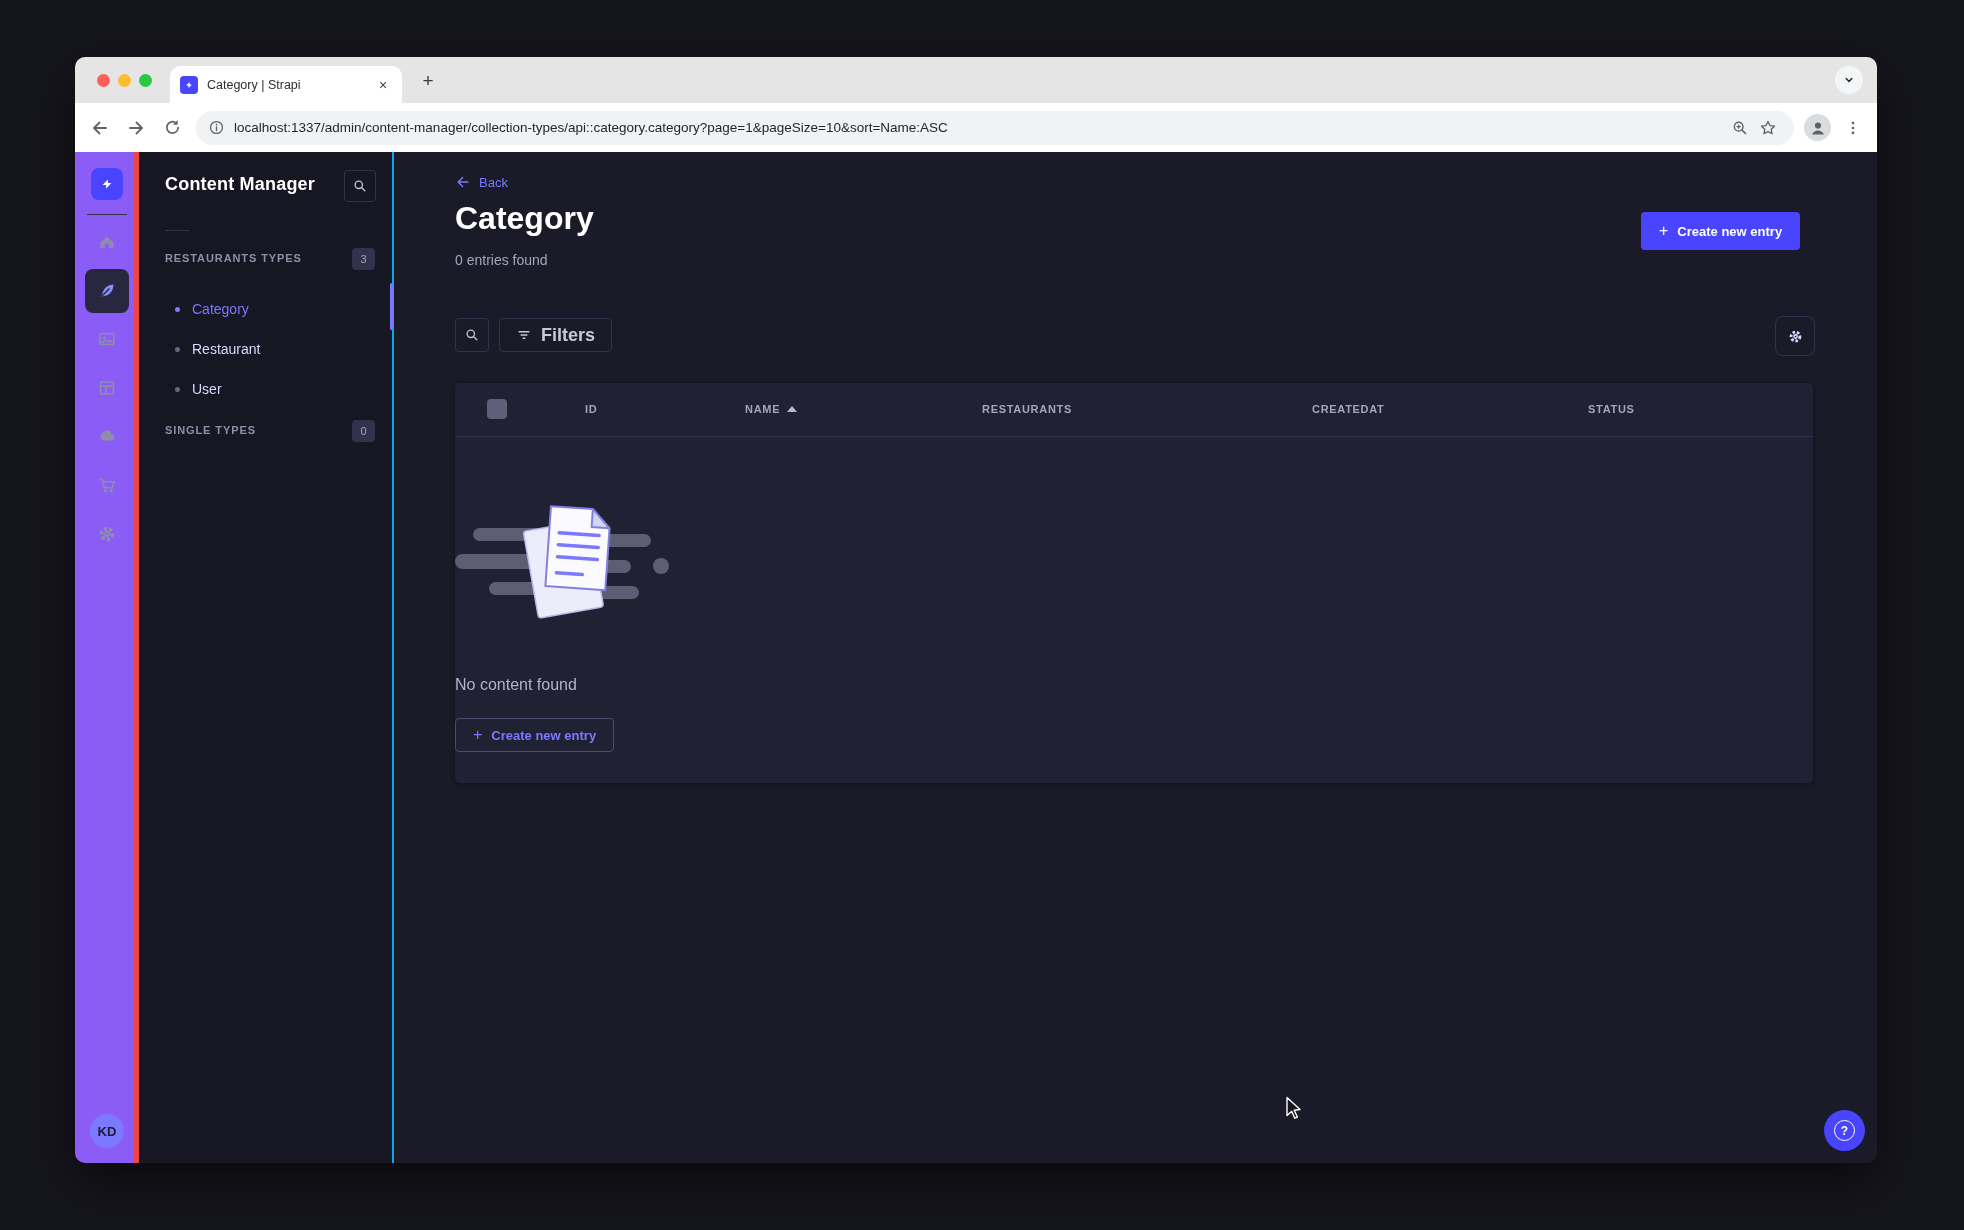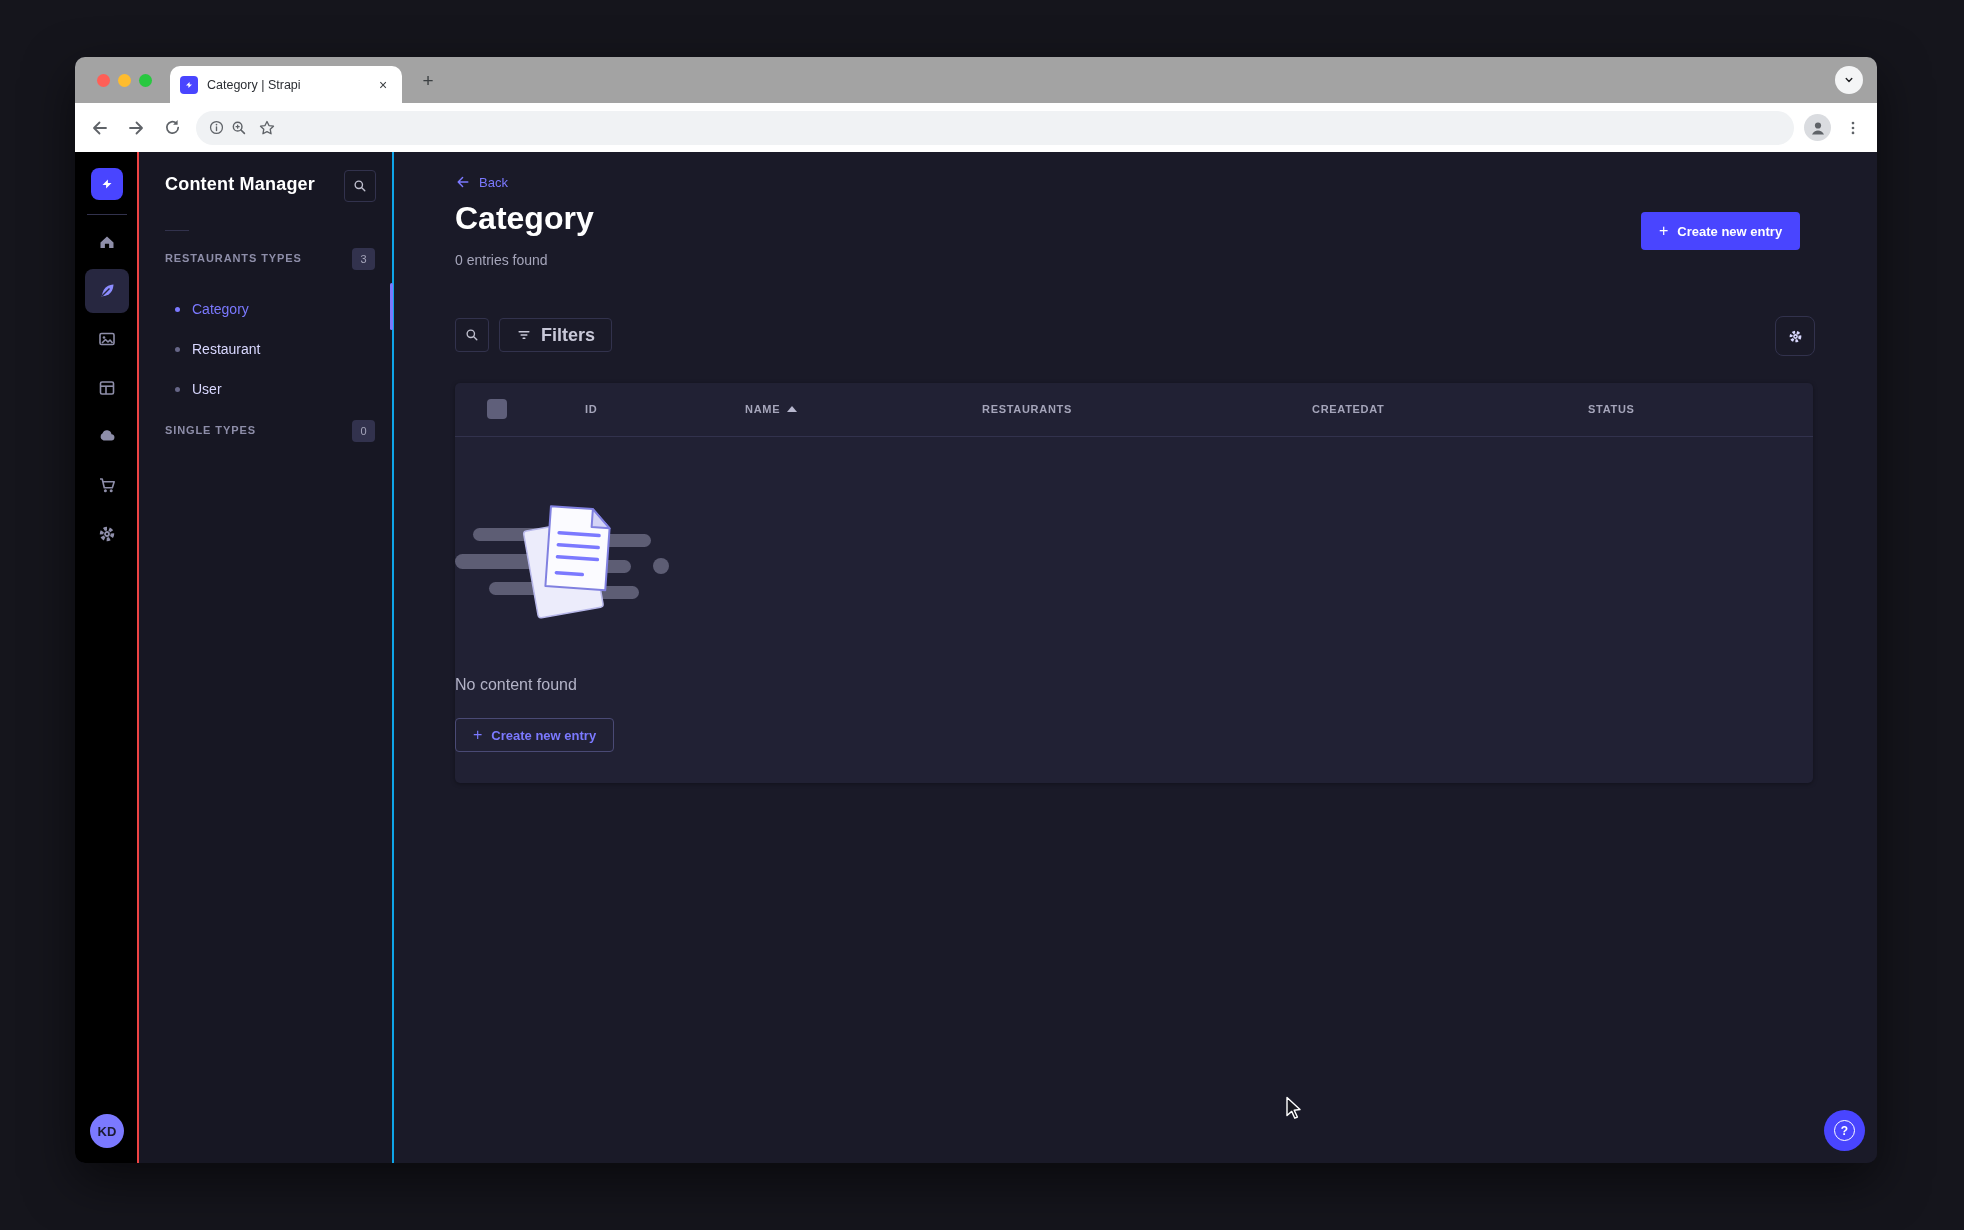--- a/index.html
+++ b/index.html
@@ -3,21 +3,21 @@
 <meta charset="utf-8">
 <style>
   * { margin:0; padding:0; box-sizing:border-box; }
   html,body { width:1964px; height:1230px; }
   body { background:#15151c; font-family:"Liberation Sans", sans-serif; overflow:hidden; position:relative; }
 
   .window { position:absolute; left:75px; top:57px; width:1802px; height:1106px;
             border-radius:10px; overflow:hidden; box-shadow:0 18px 50px rgba(0,0,0,.55); background:#1a1a28; }
 
   
-  .tabstrip { position:absolute; left:0; top:0; right:0; height:56px; background:#a3a3a3; }
+  .tabstrip { position:absolute; left:0; top:0; right:0; height:56px; background:#e5e5e5; }
   .traffic { position:absolute; top:17px; width:13px; height:13px; border-radius:50%; }
   .t-red { left:22px; background:#ff5f57; }
   .t-yellow { left:43px; background:#febc2e; }
   .t-green { left:64px; background:#28c840; }
   .tab { position:absolute; left:95px; top:9px; width:232px; height:37px; background:#ffffff;
          border-radius:10px 10px 0 0; display:flex; align-items:center; padding:0 10px; }
   .favicon { width:18px; height:18px; border-radius:4px; background:#4945ff; display:flex; align-items:center; justify-content:center; flex:none; }
   .tab-title { margin-left:9px; font-size:12.5px; color:#2b2e33; white-space:nowrap; overflow:hidden; flex:1; }
   .tab-close { width:18px; height:18px; display:flex; align-items:center; justify-content:center; color:#3c4043; font-size:14px; border-radius:50%; flex:none; }
   .newtab { position:absolute; left:340px; top:11px; width:26px; height:26px; display:flex; align-items:center; justify-content:center; color:#3c4043; font-size:19px; border-radius:50%; }
@@ -29,21 +29,21 @@
   .urlbar { margin-left:9px; height:34px; width:1598px; background:#f0f2f4; border-radius:17px; display:flex; align-items:center; padding:0 12px; }
   .url-info { flex:none; display:flex; align-items:center; }
   .url-text { margin-left:9px; font-size:13.5px; color:#24262b; white-space:nowrap; overflow:hidden; flex:1; }
   .url-action { flex:none; width:28px; height:28px; display:flex; align-items:center; justify-content:center; }
   .chrome-avatar { margin-left:10px; width:27px; height:27px; border-radius:50%; background:#dadce0; display:flex; align-items:center; justify-content:center; flex:none; }
   .chrome-more { margin-left:8px; width:28px; height:28px; display:flex; align-items:center; justify-content:center; flex:none; }
 
   
   .app { position:absolute; left:0; top:95px; right:0; bottom:0; background:#1a1a28; }
 
-  .rail { position:absolute; left:0; top:0; width:64px; height:100%; background:#000000; border-right:2px solid #ef4444; }
+  .rail { position:absolute; left:0; top:0; width:64px; height:100%; background:#8b5cf6; border-right:5px solid #ef4444; }
   .logo { position:absolute; left:16px; top:16px; width:32px; height:32px; border-radius:8px; background:#4945ff; display:flex; align-items:center; justify-content:center; }
   .rail-divider { position:absolute; left:12px; top:62px; width:40px; height:1px; background:#32324d; }
   .rail-item { position:absolute; left:10px; width:44px; height:44px; border-radius:8px; display:flex; align-items:center; justify-content:center; color:#8e8ea9; }
   .rail-item.active { background:#272740; color:#8c8cff; }
   .rail-avatar { position:absolute; left:15px; top:962px; width:34px; height:34px; border-radius:50%; background:#7b79ff; display:flex; align-items:center; justify-content:center; font-size:13px; font-weight:700; color:#1b1b33; }
 
   .panel { position:absolute; left:64px; top:0; width:255px; height:100%; background:#171723; border-right:2px solid #0ea5e9; }
   .panel-title { position:absolute; left:26px; top:22px; font-size:18px; font-weight:600; color:#ffffff; letter-spacing:.2px; }
   .panel-search { position:absolute; left:205px; top:18px; width:32px; height:32px; border:1px solid #32324d; border-radius:4px; display:flex; align-items:center; justify-content:center; color:#c0c0cf; background:transparent; }
   .panel-divider { position:absolute; left:26px; top:78px; width:24px; height:1px; background:#32324d; }
@@ -133,20 +133,21 @@
     </div>
 
     <div class="urlbar">
       <span class="url-info">
         <svg width="17" height="17" viewBox="0 0 20 20">
             <circle cx="10" cy="10" r="7" fill="none" stroke="#5f6368" stroke-width="1.5"></circle>
             <line x1="10" y1="9.2" x2="10" y2="13.6" stroke="#5f6368" stroke-width="1.6" stroke-linecap="round"></line>
             <circle cx="10" cy="6.6" r="1" fill="#5f6368"></circle>
           </svg>
       </span>
+      <span class="url-text">localhost:1337/admin/content-manager/collection-types/api::category.category?page=1&amp;pageSize=10&amp;sort=Name:ASC</span>
       <span class="url-action">
         <svg width="18" height="18" viewBox="0 0 20 20">
             <circle cx="8.5" cy="8.5" r="4.8" fill="none" stroke="#5f6368" stroke-width="1.6"></circle>
             <line x1="8.5" y1="6.8" x2="8.5" y2="10.2" stroke="#5f6368" stroke-width="1.4" stroke-linecap="round"></line>
             <line x1="6.8" y1="8.5" x2="10.2" y2="8.5" stroke="#5f6368" stroke-width="1.4" stroke-linecap="round"></line>
             <line x1="12.2" y1="12.2" x2="16" y2="16" stroke="#5f6368" stroke-width="1.8" stroke-linecap="round"></line>
           </svg>
       </span>
       <span class="url-action">
         <svg width="18" height="18" viewBox="0 0 20 20">

